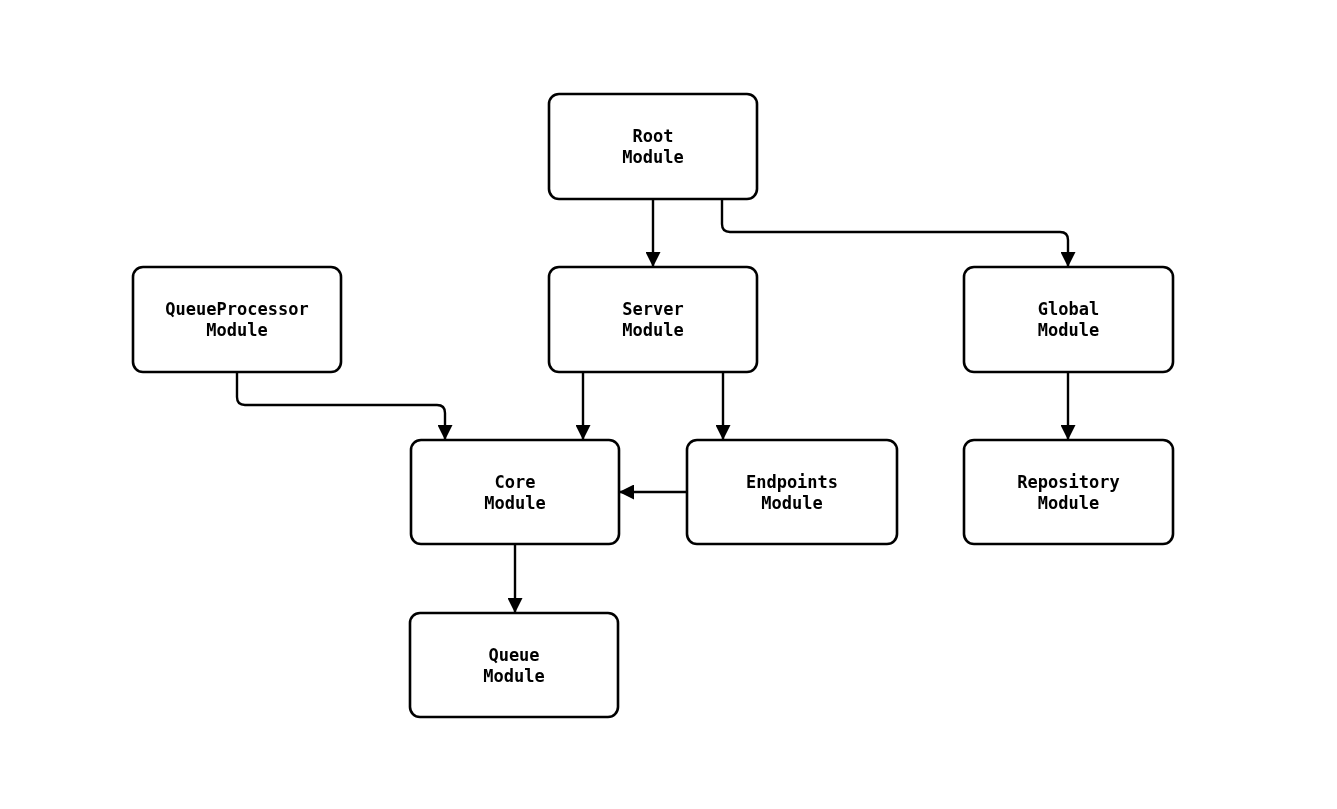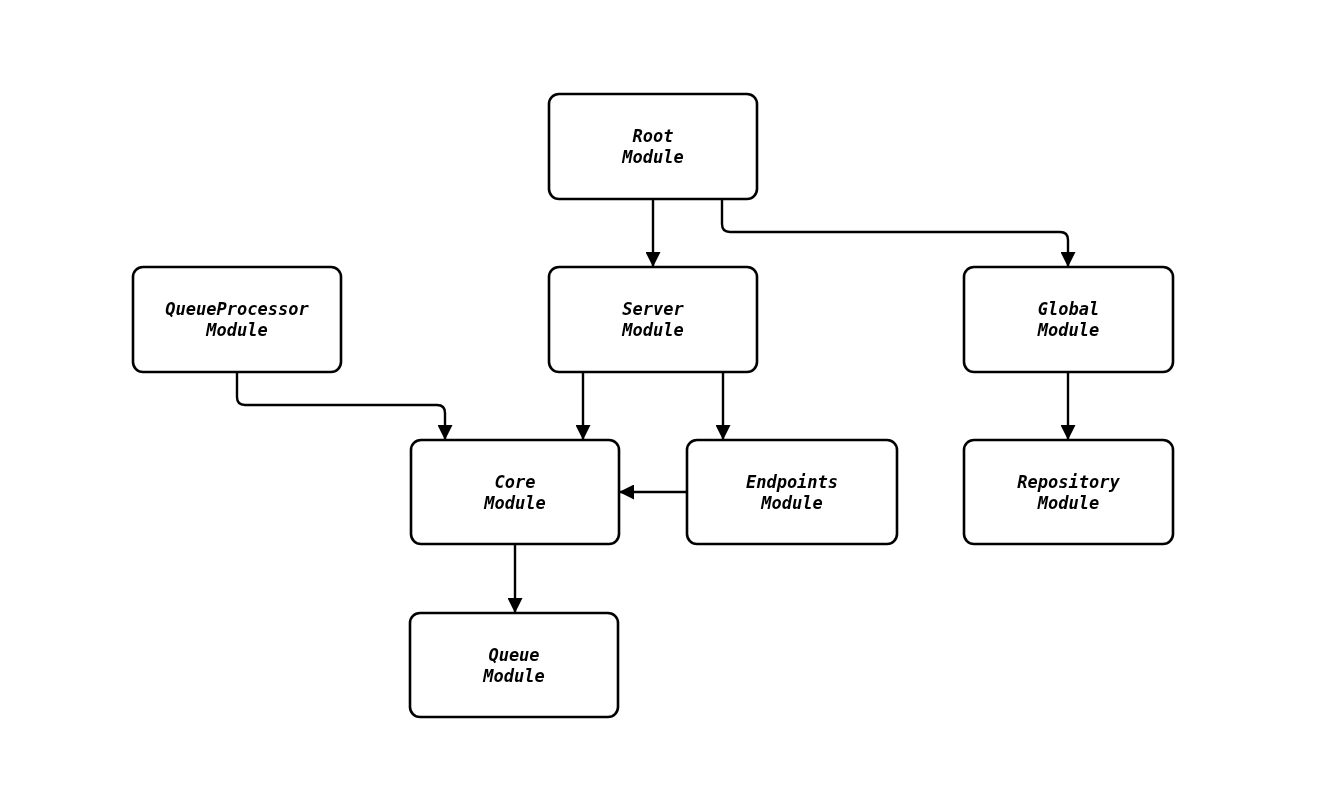--- a/index.html
+++ b/index.html
@@ -6,21 +6,20 @@
     margin: 0;
     padding: 0;
     background: #ffffff;
   }
   .canvas-wrap {
     width: 1337px;
     height: 809px;
     position: relative;
     overflow: hidden;
     background: #ffffff;
-    font-style: italic;
   }
   svg text {
     font-family: "DejaVu Sans Mono", "Liberation Mono", monospace;
     font-size: 17px;
     font-weight: 700;
     fill: #000000;
   }
 </style>
 </head>
 <body>

